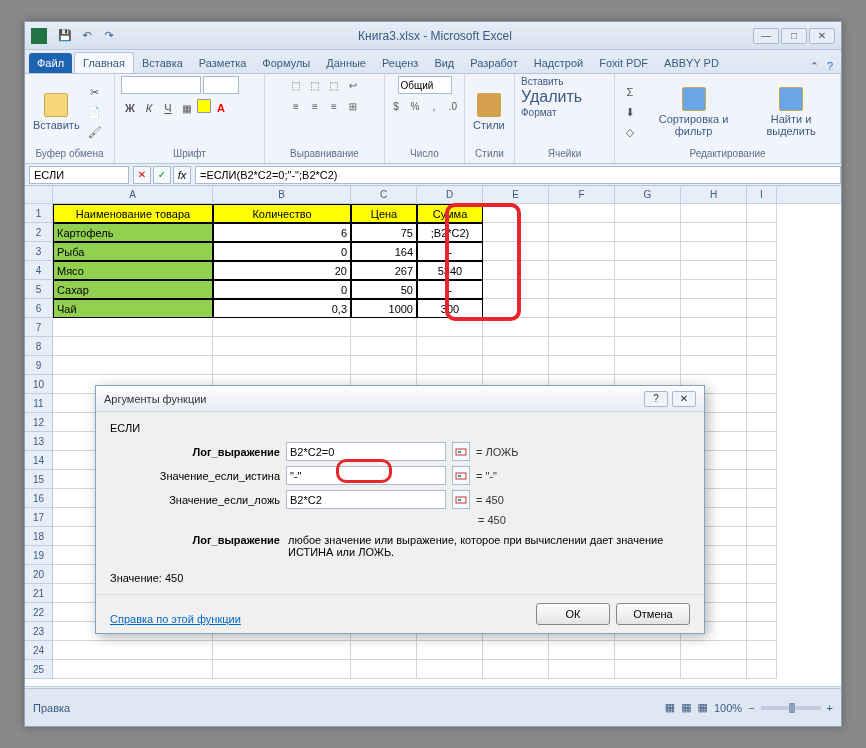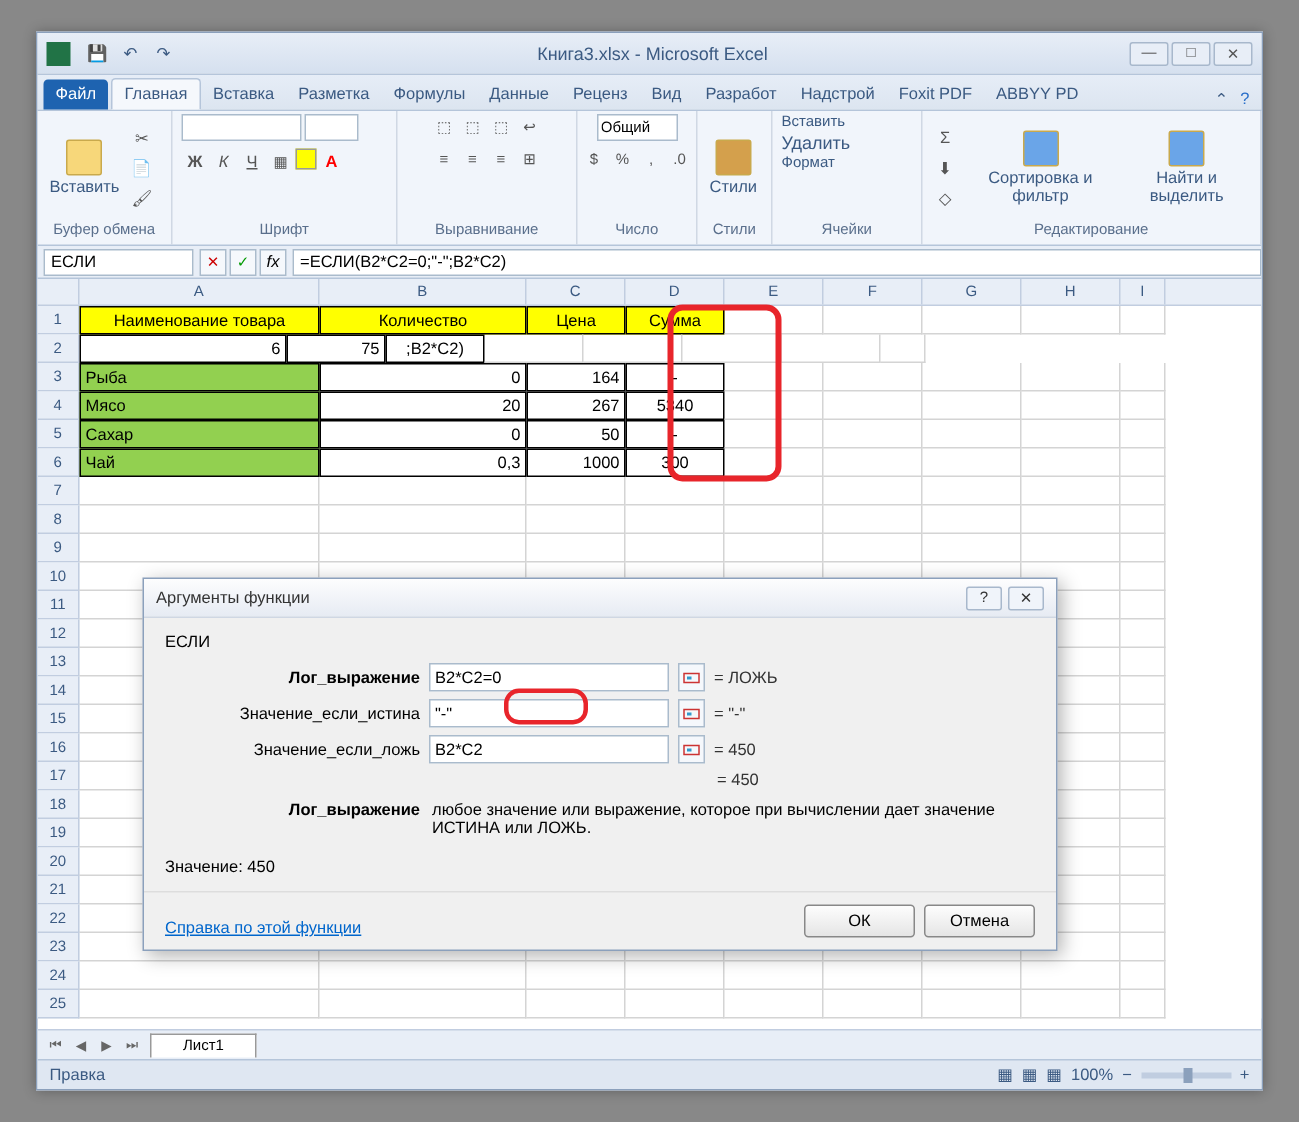--- a/index.html
+++ b/index.html
@@ -60,21 +60,21 @@
 .refbtn{width:18px;height:19px;border:1px solid #abc;background:#f5f8fc;display:flex;align-items:center;justify-content:center}
 .refbtn svg{width:12px;height:12px}
 .argres{font-size:11px;color:#333}
 .desc{font-size:11px;margin:10px 0;line-height:1.4}
 .argdesc{display:flex;gap:8px;margin:8px 0}
 .argdesc .al{width:170px;text-align:right;font-weight:700;font-size:11px}
 .argdesc .ad{flex:1;font-size:11px}
 .dfooter{display:flex;align-items:flex-end;padding:8px 14px;border-top:1px solid #ddd}
 .link{color:#0066cc;text-decoration:underline;font-size:11px}
 .dbtn{width:74px;height:22px;border:1px solid #888;background:linear-gradient(#fdfdfd,#e5e5e5);margin-left:6px;border-radius:3px;font-size:11px}
-.status{position:absolute;bottom:0;left:0;right:0;height:20px;background:#dfe7f2;border-top:1px solid #b5c5da;display:flex;align-items:center;padding:0 8px;color:#3b5a82;font-size:10px}
+.status{position:absolute;bottom:0;left:0;right:0;height:38px;background:#dfe7f2;border-top:1px solid #b5c5da;display:flex;align-items:center;padding:0 8px;color:#3b5a82;font-size:10px}
 .status .zoom{margin-left:auto;display:flex;align-items:center;gap:6px}
 .sheettabs{position:absolute;bottom:20px;left:0;height:20px;display:flex;align-items:center;background:#e8eef7;width:100%;border-top:1px solid #c1cde0}
 .sheettabs .nav{display:flex;gap:1px;padding:0 4px}
 .sheettabs .nav span{width:16px;height:16px;display:flex;align-items:center;justify-content:center;color:#666;font-size:9px}
 .stab{padding:2px 21px;background:#fff;border:1px solid #999;border-bottom:none;font-size:10px}
 </style>
 </head>
 <body>
 
 <div class="win">
@@ -186,21 +186,21 @@
           <div class="bigbtn">
             <div class="icn" style="background:#d4a04c"></div>
             <span>Стили</span>
           </div>
         </div>
       <div class="grouplabel">Стили</div>
     </div>
     <div class="group" style="width:100px">
       <div class="gbody" style="flex-direction:column;align-items:stretch;gap:1px">
         <div style="font-size:10px;color:#3b5a82">Вставить</div>
-        <div style="font-size:12px;color:#3b5a82">Удалить</div>
+        <div style="font-size:16px;color:#3b5a82">Удалить</div>
         <div style="font-size:10px;color:#3b5a82">Формат</div>
       </div>
       <div class="grouplabel">Ячейки</div>
     </div>
     <div class="group" style="flex:1">
       <div class="gbody">
         <div class="smallbtns">
             <span>Σ</span>
             <span>⬇</span>
             <span>◇</span>
@@ -251,20 +251,21 @@
       <div class="cell cD hdr">Сумма</div>
       <div class="cell cE"></div>
         <div class="cell cF"></div>
         <div class="cell cG"></div>
         <div class="cell cH"></div>
         <div class="cell cI"></div>
     </div>
     <div id="datarows">
         <div class="row">
           <div class="rh">2</div>
+          <div class="cell cA prod">Картофель</div>
           <div class="cell cB num">6</div>
           <div class="cell cC num">75</div>
           <div class="cell cD dcell">;B2*C2)</div>
           <div class="cell cE"></div>
           <div class="cell cF"></div>
           <div class="cell cG"></div>
           <div class="cell cH"></div>
           <div class="cell cI"></div>
         </div>
         <div class="row">

